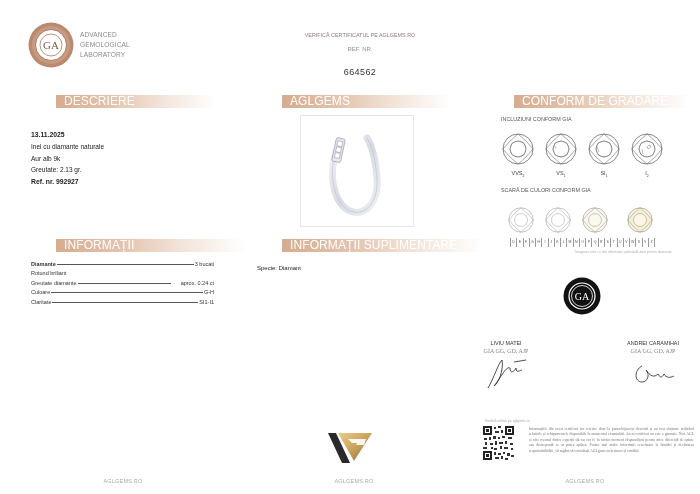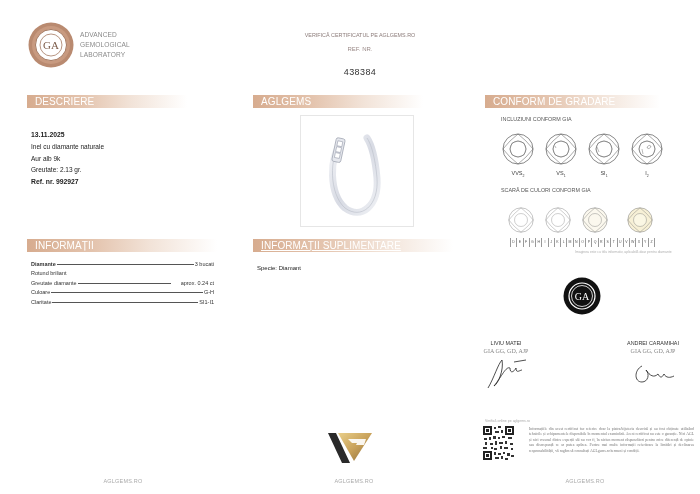--- a/index.html
+++ b/index.html
@@ -11,26 +11,26 @@
   
   .logo-seal { left: 28px; top: 22px; width: 46px; height: 46px; }
   .logo-text { left: 80px; top: 30px; font-family: "Liberation Sans Narrow", "Liberation Sans", sans-serif; font-size: 7.5px; line-height: 10px; color: #8a8a8a; letter-spacing: 0.1px; transform: scaleX(0.88); transform-origin: left; }
 
   
   .verify { left: 260px; top: 32px; width: 200px; text-align: center; font-size: 6px; color: #8a7a78; transform: scaleX(0.9); }
   .refnr-label { left: 260px; top: 46px; width: 200px; text-align: center; font-size: 6px; color: #9a8a88; }
   .refnr { left: 260px; top: 67px; width: 200px; text-align: center; font-size: 9px; color: #333; letter-spacing: 0.4px; }
 
   
-  .bar { height: 13px; background: linear-gradient(90deg, #d7ac8f 0%, #e4c4ae 35%, #f2e3d8 65%, #ffffff 100%); color: #fff; font-size: 10px; line-height: 13px; padding-left: 8px; font-family: "Liberation Sans", sans-serif; letter-spacing: 0.1px; }
+  .bar { height: 13px; background: linear-gradient(90deg, #d7ac8f 0%, #e4c4ae 35%, #f2e3d8 65%, #ffffff 100%); color: #fff; font-size: 12px; line-height: 13px; padding-left: 8px; font-family: "Liberation Sans", sans-serif; letter-spacing: 0.1px; margin-left: 29px; }
   .bar-descriere { left: 27px; top: 95px; width: 160px; }
   .bar-imagine { left: 253px; top: 95px; width: 170px; }
   .bar-criterii { left: 485px; top: 95px; width: 175px; }
   .bar-informatii { left: 27px; top: 239px; width: 190px; }
-  .bar-suplim { left: 253px; top: 239px; width: 200px; text-decoration: underline; }
+  .bar-suplim { left: 253px; top: 239px; width: 200px; }
 
   
   .desc { left: 31px; top: 129px; font-size: 6.5px; line-height: 11.8px; color: #222; }
   .desc .b { font-weight: bold; font-size: 6.8px; }
 
   
   .img-box { left: 300px; top: 115px; width: 114px; height: 112px; border: 1px solid #e6e6e6; background: #fff; }
 
   
   .incl-title { left: 501px; top: 116px; font-size: 6px; color: #555; transform: scaleX(0.9); transform-origin: left; }
@@ -80,21 +80,21 @@
   <text x="23" y="27" text-anchor="middle" font-family="Liberation Serif, serif" font-size="11" fill="#7a5a48">GA</text>
 </svg>
 <div class="abs logo-text">
   <div>ADVANCED</div>
   <div>GEMOLOGICAL</div>
   <div>LABORATORY</div>
 </div>
 
 <div class="abs verify">VERIFICĂ CERTIFICATUL PE AGLGEMS.RO</div>
 <div class="abs refnr-label">REF. NR.</div>
-<div class="abs refnr">438384</div>
+<div class="abs refnr">664562</div>
 
 <div class="abs bar bar-descriere">DESCRIERE</div>
 <div class="abs bar bar-imagine">AGLGEMS</div>
 <div class="abs bar bar-criterii">CONFORM DE GRADARE</div>
 <div class="abs bar bar-informatii">INFORMAȚII</div>
 <div class="abs bar bar-suplim">INFORMAȚII SUPLIMENTARE</div>
 
 <div class="abs desc">
   <div class="b">13.11.2025</div>
   <div>Inel cu diamante naturale</div>

